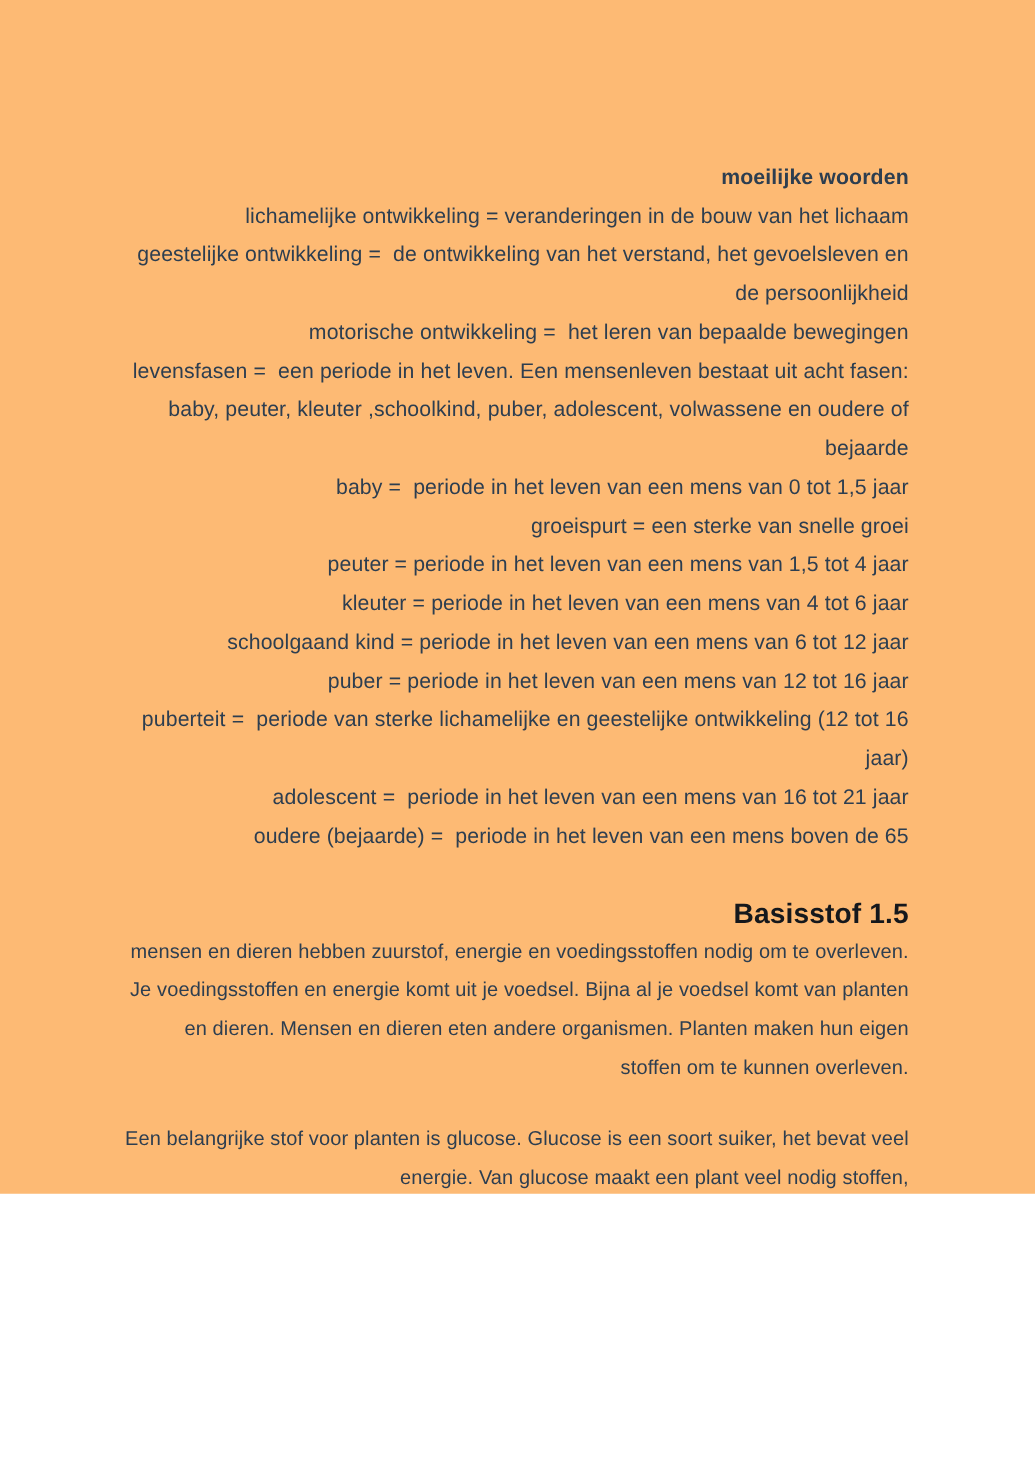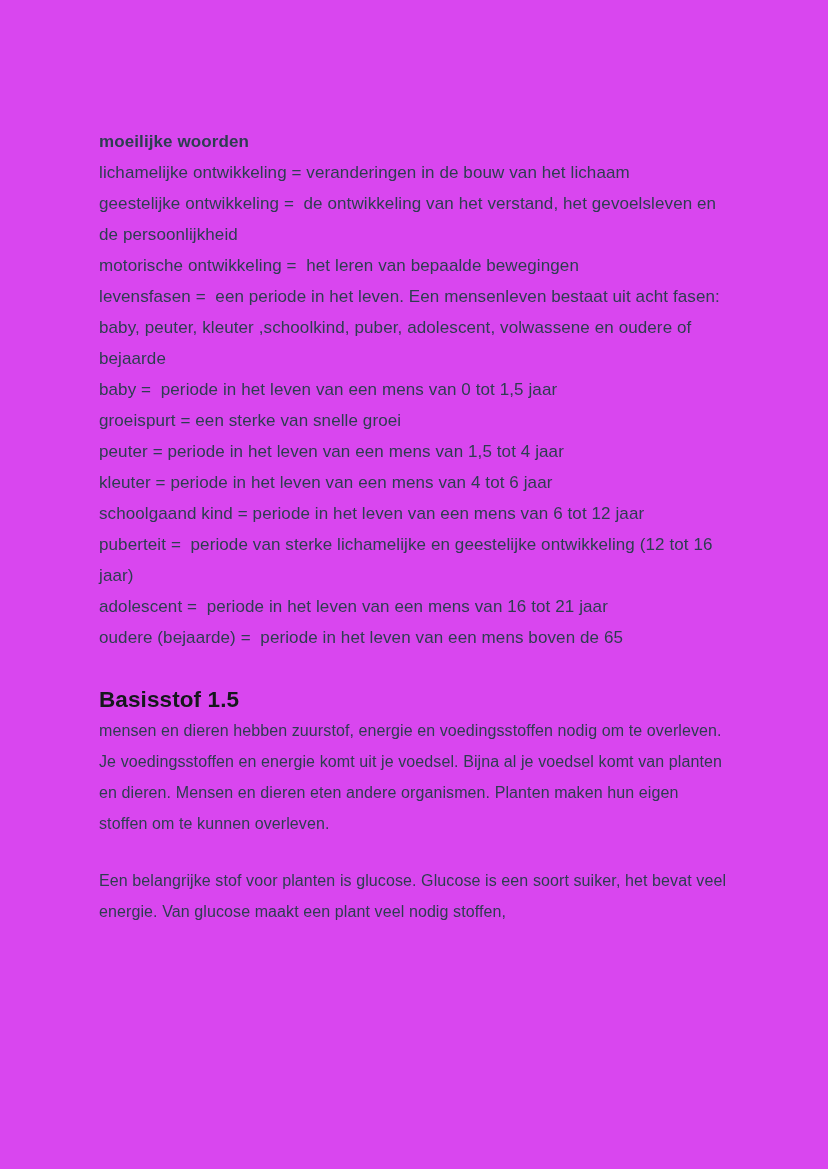--- a/index.html
+++ b/index.html
@@ -12,23 +12,24 @@
     width: 828px;
     height: 1169px;
     font-family: "Liberation Sans", sans-serif;
     color: #2d3e50;
     -webkit-font-smoothing: antialiased;
     overflow: hidden;
   }
   .page {
     position: relative;
     width: 828px;
-    height: 1169px;
-    background: #d946ef;
+    height: 955px;
+    background: #fdba74;
     box-sizing: border-box;
+    text-align: right;
   }
   .content {
     position: absolute;
     left: 99px;
     top: 126px;
     width: 628px;
   }
   .glossary {
     margin: 0;
     padding: 0;
@@ -79,20 +80,21 @@
     <div class="glossary">
       <div class="line">lichamelijke ontwikkeling = veranderingen in de bouw van het lichaam</div>
       <div class="line">geestelijke ontwikkeling =  de ontwikkeling van het verstand, het gevoelsleven en de persoonlijkheid</div>
       <div class="line">motorische ontwikkeling =  het leren van bepaalde bewegingen</div>
       <div class="line">levensfasen =  een periode in het leven. Een mensenleven bestaat uit acht fasen: baby, peuter, kleuter ,schoolkind, puber, adolescent, volwassene en oudere of bejaarde</div>
       <div class="line">baby =  periode in het leven van een mens van 0 tot 1,5 jaar</div>
       <div class="line">groeispurt = een sterke van snelle groei</div>
       <div class="line">peuter = periode in het leven van een mens van 1,5 tot 4 jaar</div>
       <div class="line">kleuter = periode in het leven van een mens van 4 tot 6 jaar</div>
       <div class="line">schoolgaand kind = periode in het leven van een mens van 6 tot 12 jaar</div>
+      <div class="line">puber = periode in het leven van een mens van 12 tot 16 jaar</div>
       <div class="line">puberteit =  periode van sterke lichamelijke en geestelijke ontwikkeling (12 tot 16 jaar)</div>
       <div class="line">adolescent =  periode in het leven van een mens van 16 tot 21 jaar</div>
       <div class="line">oudere (bejaarde) =  periode in het leven van een mens boven de 65</div>
     </div>
 
     <div class="spacer"></div>
 
     <h2 class="section-heading">Basisstof 1.5</h2>
 
     <p class="para">mensen en dieren hebben zuurstof, energie en voedingsstoffen nodig om te overleven. Je voedingsstoffen en energie komt uit je voedsel. Bijna al je voedsel komt van planten en dieren. Mensen en dieren eten andere organismen. Planten maken hun eigen stoffen om te kunnen overleven.</p>

